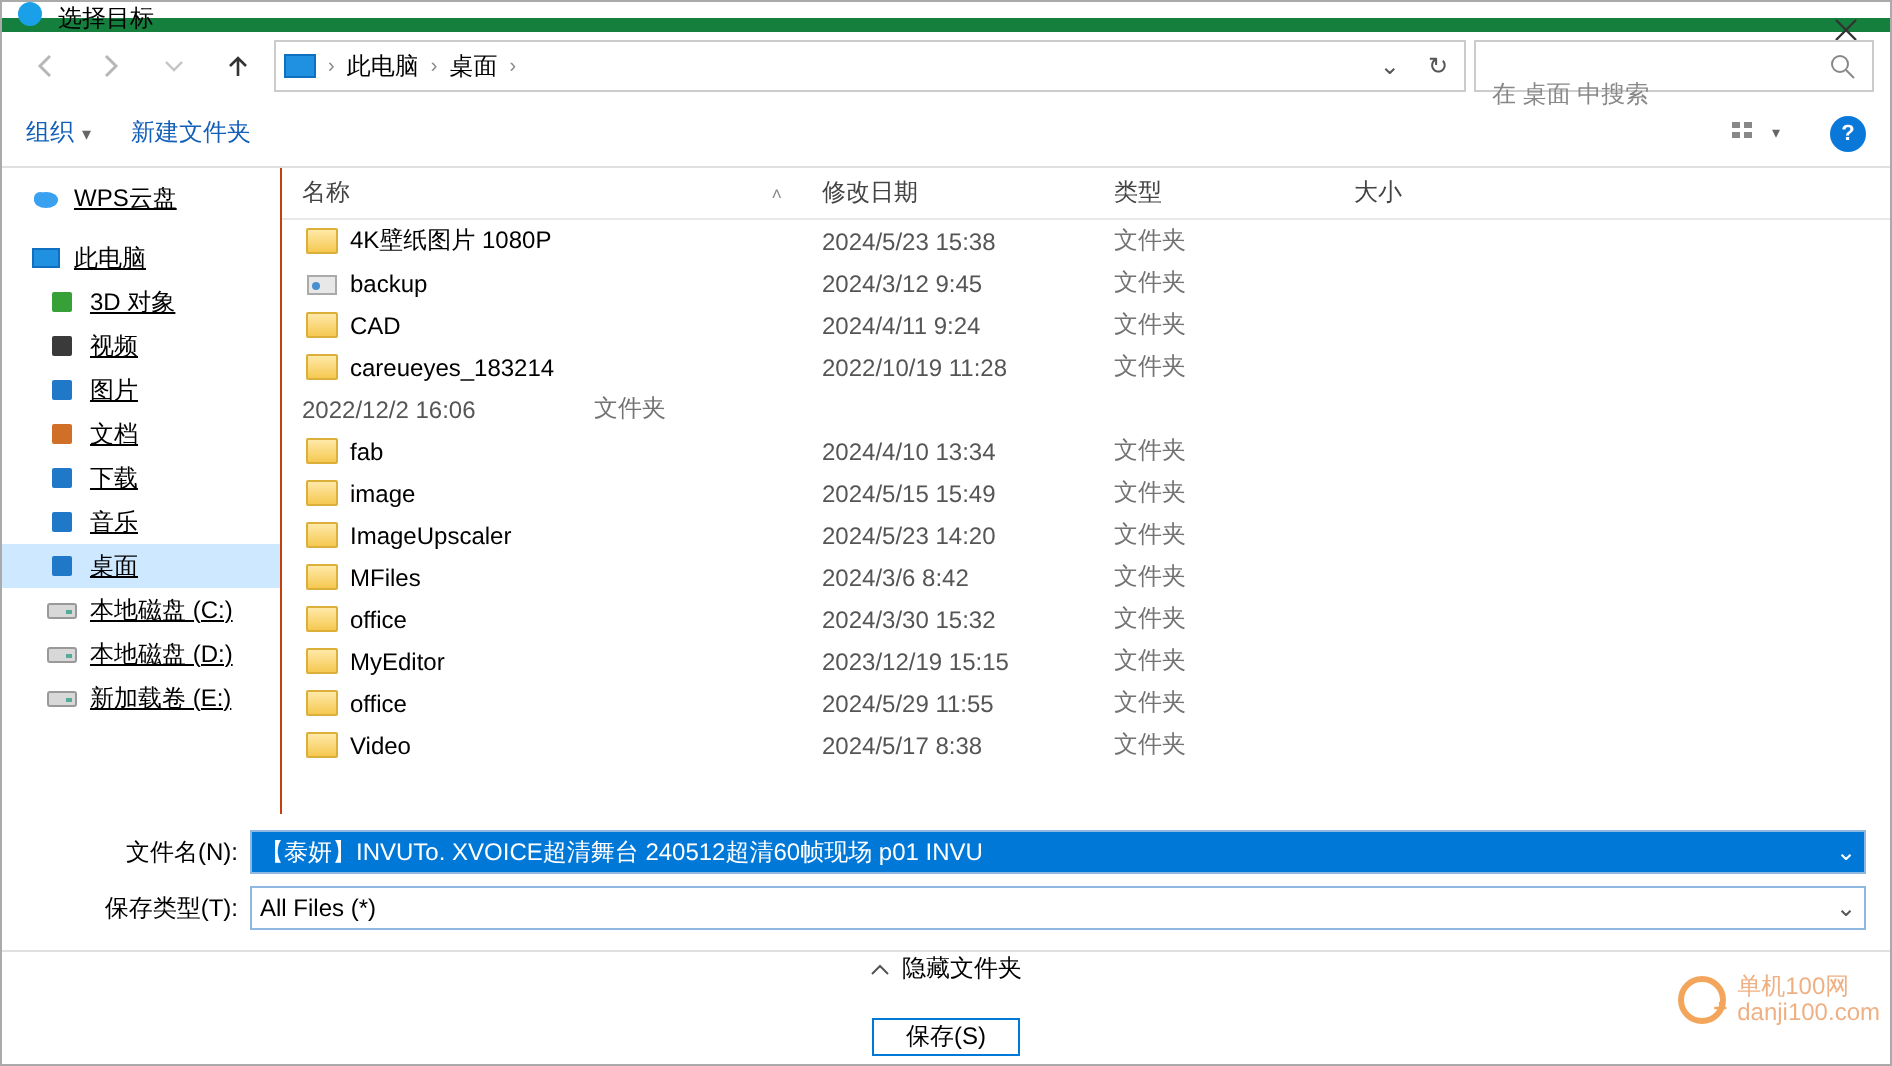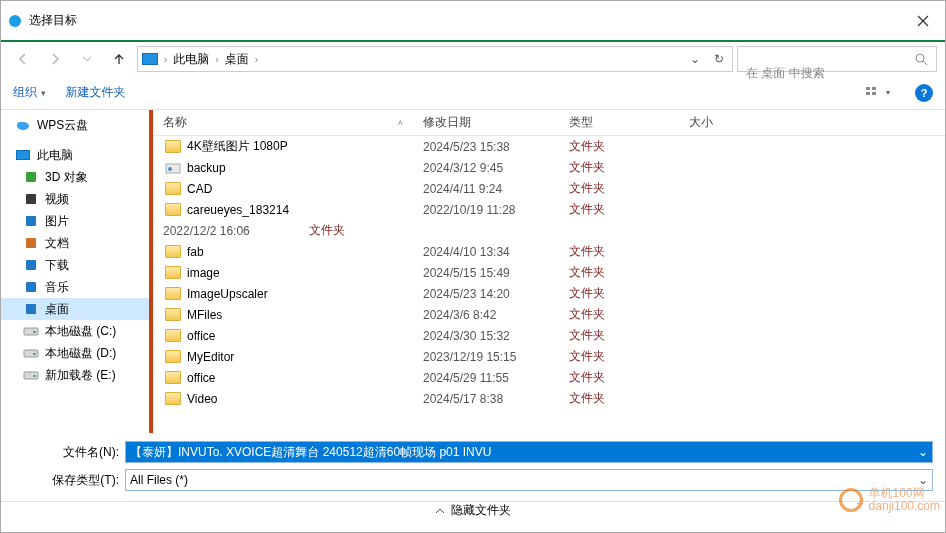--- a/index.html
+++ b/index.html
@@ -1,18 +1,18 @@
 <!DOCTYPE html>
 <html><head>
 <meta charset="utf-8">
 <style>
 * { margin: 0; padding: 0; box-sizing: border-box; font-family: "Microsoft YaHei", "Segoe UI", sans-serif; font-size: 12px; }
 body { background: #fff; width: 946px; height: 533px; overflow: hidden; border: 1px solid #aaa; }
 
-.titlebar { height: 41px; display: flex; align-items: center; padding: 0 2px 0 8px; background: #fff; border-bottom: 2px solid #15803d; }
+.titlebar { height: 15px; display: flex; padding: 0 2px 0 8px; background: #fff; border-bottom: 7px solid #15803d; }
 .titlebar .appicon { width: 12px; height: 12px; border-radius: 50%; background: #1aa0e8; margin-right: 8px; }
 .titlebar .title { flex: 1; }
 .titlebar .close { width: 40px; height: 28px; display: flex; align-items: center; justify-content: center; cursor: pointer; }
 
 .navbar { height: 34px; display: flex; align-items: center; padding: 4px 8px; gap: 4px; }
 .navbtn { width: 28px; height: 26px; display: flex; align-items: center; justify-content: center; border-radius: 3px; }
 .navbtn.disabled svg { opacity: 0.35; }
 .addrbar { flex: 1; height: 26px; border: 1px solid #ccc; display: flex; align-items: center; padding: 0 4px; gap: 6px; }
 .addrbar .pcicon { width: 16px; height: 12px; background: #2090e0; border: 1px solid #1070c0; position: relative; }
 .addrbar .sep { color: #888; font-size: 10px; }
@@ -23,38 +23,38 @@
 .searchbox .stext { flex: 1; margin-top: 28px; }
 
 .toolbar { height: 34px; border-bottom: 1px solid #e0e0e0; display: flex; align-items: center; padding: 0 12px; gap: 20px; }
 .tool { color: #135fb8; display: flex; align-items: center; gap: 4px; }
 .tool .dd { font-size: 9px; color: #666; }
 .toolbar .tspacer { flex: 1; }
 .viewbtn { width: 34px; height: 22px; display: flex; align-items: center; justify-content: center; border: 1px solid transparent; }
 .helpbtn { width: 18px; height: 18px; border-radius: 50%; background: #0a78d8; color: #fff; display: flex; align-items: center; justify-content: center; font-size: 11px; font-weight: bold; }
 
 .main { display: flex; height: 323px; }
-.sidebar { width: 152px; border-right: 4px solid #c2410c; overflow-y: auto; padding-top: 4px; }
+.sidebar { width: 140px; border-right: 1px solid #c2410c; overflow-y: auto; padding-top: 4px; text-decoration: underline; }
 .side-item { height: 22px; display: flex; align-items: center; padding-left: 22px; gap: 6px; cursor: pointer; }
 .side-item.top { padding-left: 14px; }
 .side-item.sel { background: #cde8ff; }
 .side-item .ic { width: 16px; height: 14px; display: flex; align-items: center; justify-content: center; }
 
 .filelist { flex: 1; display: flex; flex-direction: column; overflow: hidden; }
 .colhdr { height: 26px; display: flex; align-items: center; border-bottom: 1px solid #e8e8e8; color: #444; }
 .colhdr .col { padding-left: 10px; }
 .col-name { width: 260px; display:flex; align-items:center; }
 .col-date { width: 146px; }
 .col-type { width: 120px; }
 .col-size { width: 100px; }
 .rows { flex: 1; overflow-y: auto; }
 .row { height: 21px; display: flex; align-items: center; }
 .row .cname { width: 260px; display: flex; align-items: center; gap: 6px; padding-left: 12px; }
 .row .cdate { width: 146px; color: #555; padding-left: 10px; }
-.row .ctype { width: 120px; color: #7f1d1d; padding-left: 10px; }
+.row .ctype { width: 120px; color: #737373; padding-left: 10px; }
 .foldericon { width: 16px; height: 13px; background: linear-gradient(#ffe9a8,#f5c851); border: 1px solid #dcae3a; border-radius: 1px; }
 
 .form { padding: 8px 12px 4px; }
 .formrow { display: flex; align-items: center; margin-bottom: 6px; }
 .formrow .lbl { width: 112px; text-align: right; padding-right: 6px; }
 .formrow .inp { flex: 1; height: 22px; border: 1px solid #8fb8e0; display: flex; align-items: center; padding: 0 4px; }
 .formrow .inp.sel { background: #0078d7; color: #fff; gap: 42px; }
 .formrow .inp .ddr { margin-left: auto; color: #555; }
 .formrow .inp.sel .ddr { color: #fff; }
 

